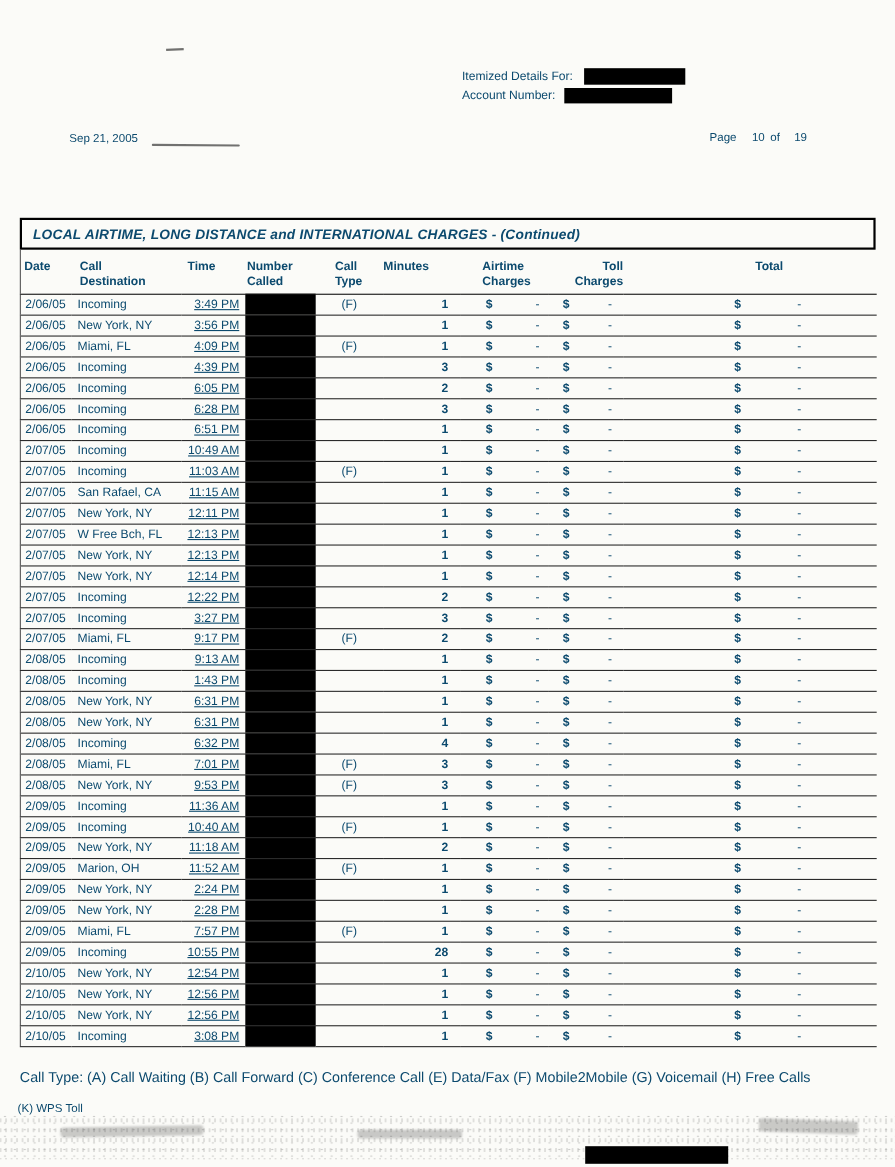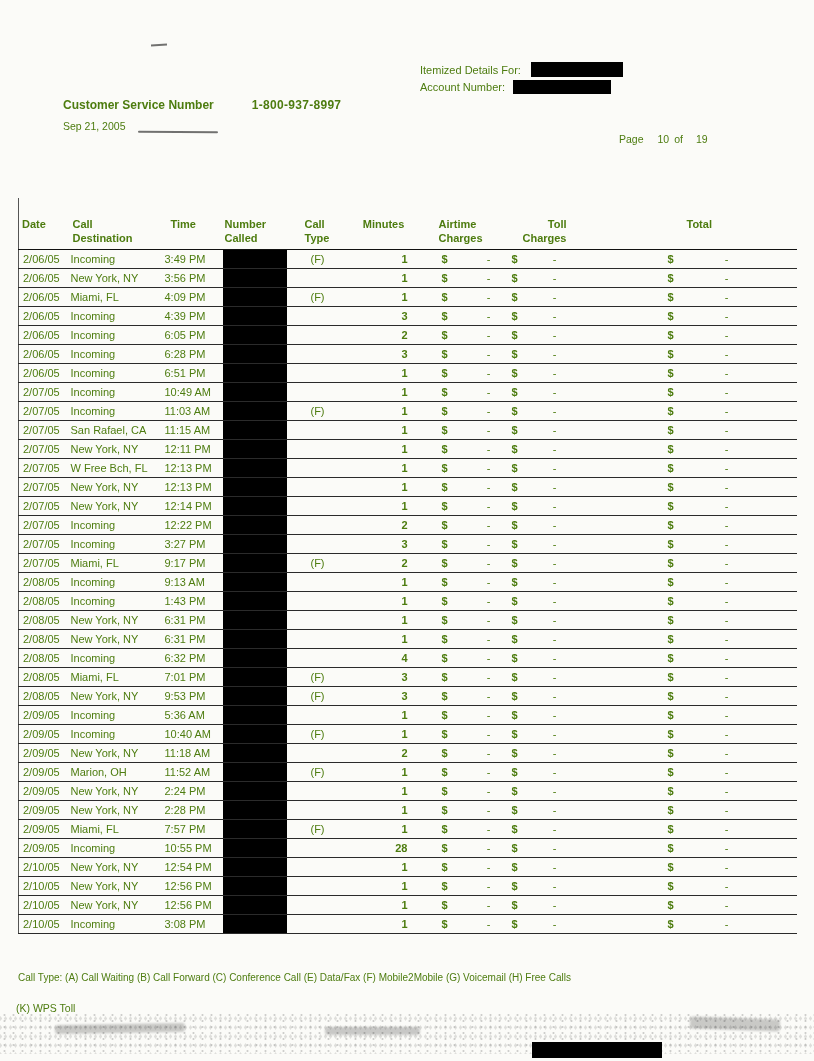--- a/index.html
+++ b/index.html
@@ -1,36 +1,36 @@
 <!DOCTYPE html>
 <html><head>
 <meta charset="utf-8">
 <style>
   * { margin:0; padding:0; box-sizing:border-box; }
   html,body { background:#e9e9e6; }
   .page {
     position:relative; width:814px; height:1061px; margin:0 auto;
-    background:#fbfbf8; color:#4d7c0f;
+    background:#fbfbf8; color:#0c4a6e;
     font-family:"Liberation Sans", sans-serif;
     overflow:hidden;
   }
 
   
   .itemized { position:absolute; left:420px; top:61px; font-size:11px; }
   .hdr-row { display:flex; align-items:center; height:17px; }
   .redact { background:#000; display:inline-block; }
   .redact.r1 { width:92px; height:15px; margin-left:10px; }
   .redact.r2 { width:98px; height:14px; margin-left:8px; }
 
   .cs-line { position:absolute; left:63px; top:98px; font-size:12px; font-weight:bold; display:flex; }
   .cs-number { margin-left:38px; letter-spacing:.3px; }
 
   .date-line { position:absolute; left:63px; top:120px; font-size:10.5px; }
 
-  .page-line { position:absolute; left:619px; top:119px; font-size:10.5px; display:inline-flex;margin-top:14px; }
+  .page-line { position:absolute; left:645px; top:119px; font-size:10.5px; display:inline-flex; }
   .page-line .gap-a { display:inline-block; width:14px; }
   .page-line .gap-b { display:inline-block; width:5px; }
   .page-line .gap-c { display:inline-block; width:13px; }
 
   
   .mark { position:absolute; background:rgba(0,0,0,.55); }
   .mark-dash { left:151px; top:44px; width:16px; height:2px; transform:rotate(-3deg); }
   .mark-underline { left:138px; top:131px; width:80px; height:2px; border-radius:1px; transform:rotate(.4deg); }
   .noise-strip {
     position:absolute; left:0; top:1012px; width:814px; height:42px; opacity:.32;
@@ -51,87 +51,84 @@
   .table-title {
     border:2px solid #000; padding:6px 10px 5px;
     font-size:12.5px; font-weight:bold; font-style:italic; letter-spacing:.2px;
   }
   table.bill {
     width:778px; border-collapse:collapse; table-layout:fixed;
     font-size:11px; border-left:1px solid #555;
   }
   thead th {
     font-weight:bold; text-align:left; vertical-align:top;
-    padding:19px 0 3px; font-size:11px; line-height:1.3;
+    padding:8px 0 3px; font-size:11px; line-height:1.3;
     border-bottom:1.5px solid #111;
   }
   .th-date        { padding-left:3px; }
   .th-destination { padding-left:8px; }
   .th-time        { padding-left:6px; }
   .th-number      { padding-left:2px; }
   .th-calltype    { padding-left:18px; }
-  .th-minutes     { text-align:center; }
+  .th-minutes     { text-align:left; }
   .th-airtime     { padding-left:20px; }
   .th-toll        { padding-left:10px;text-align:right; }
   .th-total       { padding-left:120px; }
 
   tbody td { height:19px; border-bottom:1px solid #2b2b2b; vertical-align:middle; }
   .c-date     { padding-left:4px; }
   .c-dest     { padding-left:6px; }
-  .c-time     { padding-right:5px; }
+  .c-time     { text-align:right; padding-right:5px;text-decoration:underline; }
   .c-number   { background:#000; }
   .c-calltype { text-align:center; }
   .c-minutes  { text-align:right; padding-right:11px; font-weight:bold; }
   .money { display:flex; justify-content:space-between; align-items:center; }
   .money .cur { font-weight:bold; }
   .c-airtime .money { padding:0 8px 0 23px; }
   .c-toll    .money { padding:0 10px 0 13px; }
   .c-total   .money { padding:0 68px 0 101px; }
 
   
-  .legend { position:absolute; left:18px; top:972px; font-size:10px; }
+  .legend { position:absolute; left:18px; top:972px; font-size:13px; }
   .wps    { position:absolute; left:16px; top:1002px; font-size:10.5px; }
 </style>
 </head>
 <body>
 
 <div class="page">
 
   <div class="mark mark-dash"></div>
 
   <div class="itemized">
     <div class="hdr-row">
       <span>Itemized Details For:</span>
       <span class="redact r1"></span>
     </div>
     <div class="hdr-row">
       <span>Account Number:</span>
       <span class="redact r2"></span>
     </div>
   </div>
 
-  <div class="cs-line">
-    <span class="cs-label">Customer Service Number</span>
-    <span class="cs-number">1-800-937-8997</span>
-  </div>
 
   <div class="date-line">Sep 21, 2005</div>
   <div class="mark mark-underline"></div>
 
   <div class="page-line">
     <span>Page</span>
     <span class="gap-a"></span>
     <span>10</span>
     <span class="gap-b"></span>
     <span>of</span>
     <span class="gap-c"></span>
     <span>19</span>
   </div>
 
   <div class="bill-table-wrap">
+    <div class="table-title">LOCAL AIRTIME, LONG DISTANCE and INTERNATIONAL CHARGES  - (Continued)</div>
     <table class="bill">
       <colgroup>
         <col style="width:46px">
           <col style="width:100px">
           <col style="width:58px">
         <col style="width:64px">
           <col style="width:62px">
           <col style="width:70px">
         <col style="width:80px">
           <col style="width:68px">
@@ -794,21 +791,21 @@
             <td class="c-total">
               <div class="money">
                 <span class="cur">$</span>
                 <span class="amt">-</span>
               </div>
             </td>
           </tr>
           <tr>
             <td class="c-date">2/09/05</td>
             <td class="c-dest">Incoming</td>
-            <td class="c-time">5:36 AM</td>
+            <td class="c-time">11:36 AM</td>
             <td class="c-number"></td>
             <td class="c-calltype"></td>
             <td class="c-minutes">1</td>
             <td class="c-airtime">
               <div class="money">
                 <span class="cur">$</span>
                 <span class="amt">-</span>
               </div>
             </td>
             <td class="c-toll">

